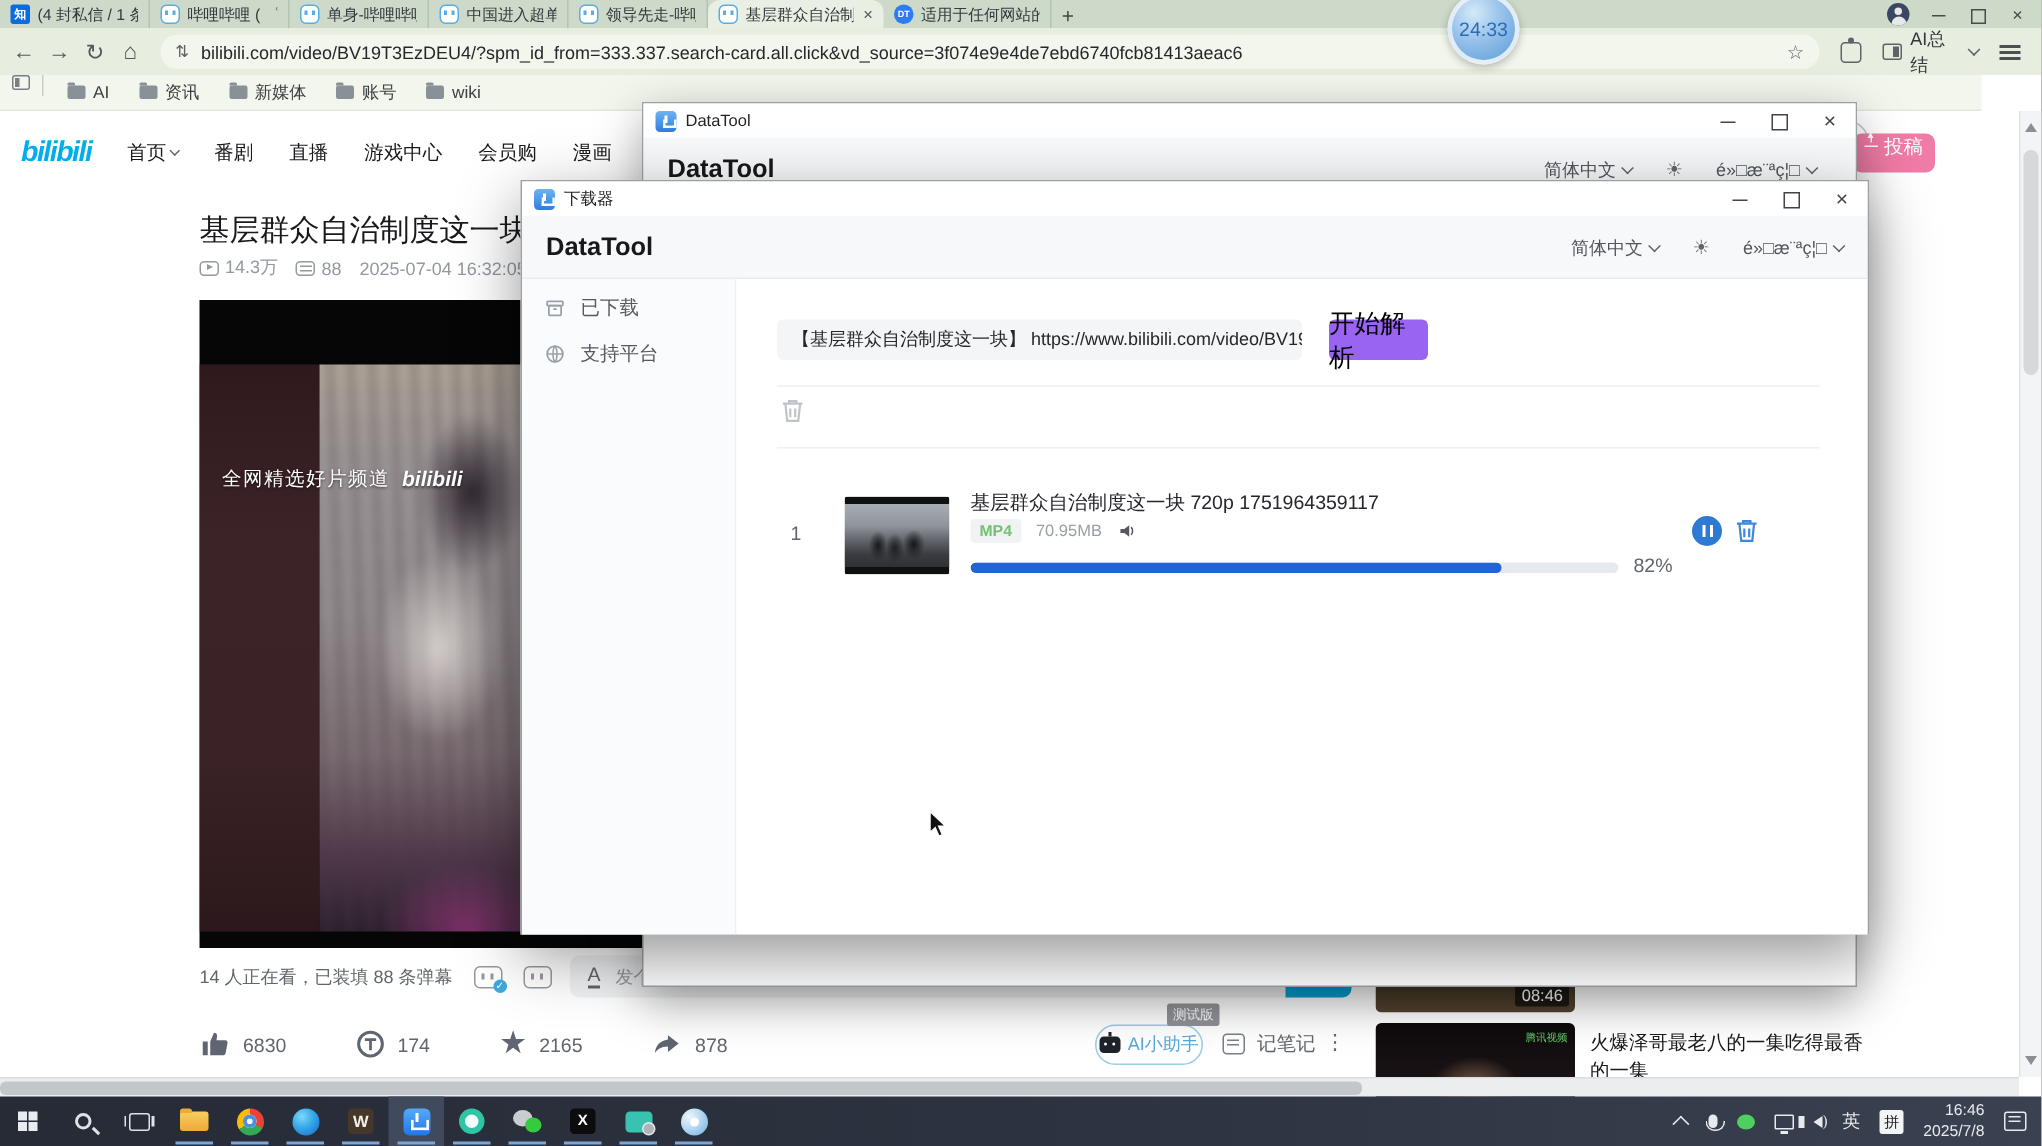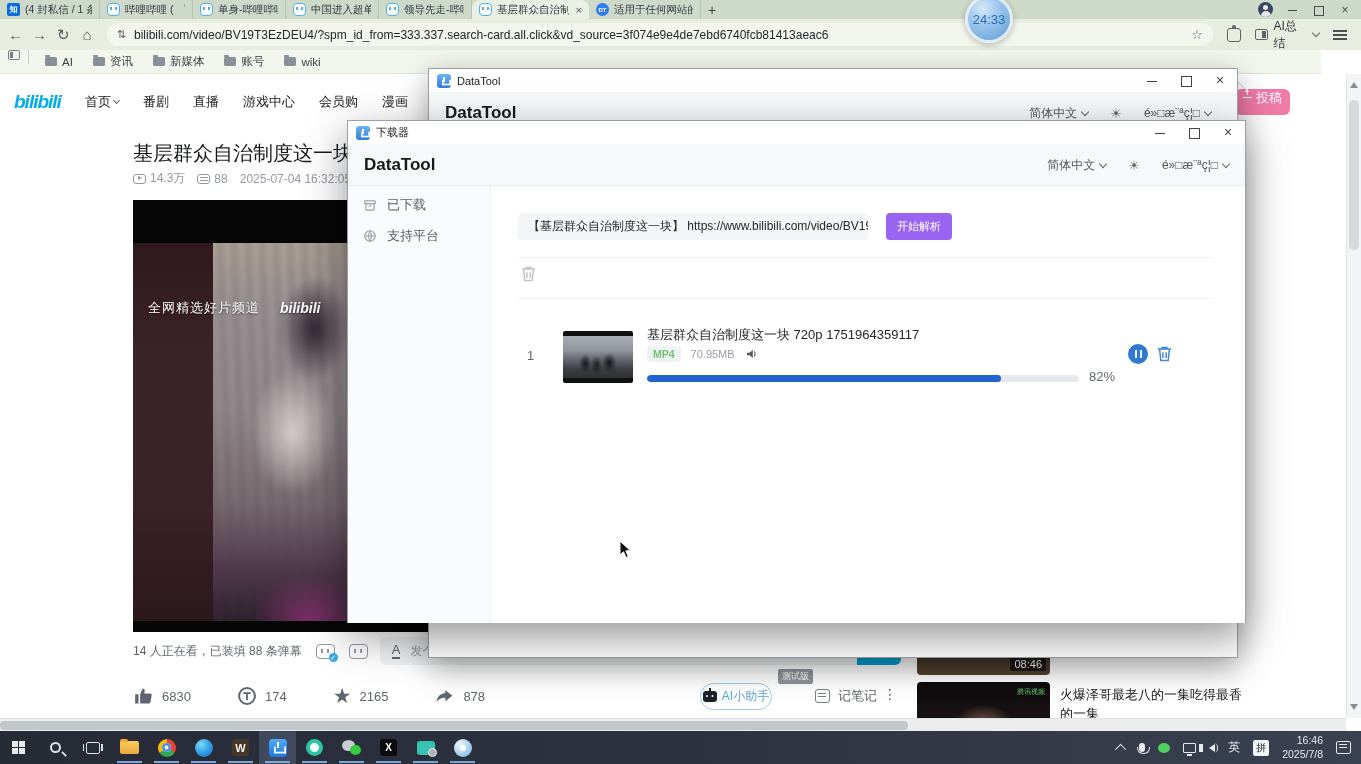--- a/index.html
+++ b/index.html
@@ -78,39 +78,39 @@
   .pcontent{position:absolute;left:0;top:43px;width:775px;height:378px;}
   .maroon{position:absolute;left:0;top:0;width:80px;height:378px;background:linear-gradient(180deg,#30191d 0%,#3b2327 30%,#3a2226 70%,#2c181c 100%);}
   .photo{position:absolute;left:80px;top:0;width:160px;height:378px;overflow:hidden;}
   .photo-inner{position:absolute;left:-10px;top:-10px;right:-10px;bottom:-10px;filter:blur(3px);
     background:
       radial-gradient(55px 80px at 62% 24%, rgba(40,30,40,.95), rgba(40,30,40,0) 65%),
       radial-gradient(60px 90px at 50% 50%, rgba(230,224,220,.8), rgba(230,224,220,0) 70%),
       radial-gradient(80px 60px at 60% 97%, rgba(200,60,160,.5), rgba(200,60,160,0) 72%),
       repeating-linear-gradient(88deg, rgba(70,62,64,.28) 0 5px, rgba(0,0,0,0) 5px 14px),
       linear-gradient(180deg,#b0a597 0%,#9b9496 18%,#928b8e 45%,#7a6c72 68%,#50374a 85%,#241a26 100%);}
-  .wmark{position:absolute;left:15px;top:56px;display:flex;align-items:center;gap:20px;color:#fff;z-index:2;}
+  .wmark{position:absolute;left:15px;top:67px;display:flex;align-items:center;gap:8px;color:#fff;z-index:2;}
   .wmark-text{font-size:13px;letter-spacing:1px;text-shadow:0 1px 2px rgba(0,0,0,.6);}
   .wmark-logo{font-size:14px;font-weight:800;font-style:italic;text-shadow:0 1px 2px rgba(0,0,0,.6);}
 
   .dmbar{left:133px;top:635px;width:775px;height:32px;display:flex;align-items:center;z-index:1;}
   .dmtext{font-size:12px;color:#61666d;white-space:nowrap;}
   .tvic{width:19px;height:15px;border:1.5px solid #9499a0;border-radius:4px;position:relative;margin-left:14px;}
   .tvic::after{content:"";position:absolute;left:4px;top:4px;width:2px;height:4px;background:#9499a0;box-shadow:6px 0 0 #9499a0;}
   .tvcheck{position:absolute;right:-4px;bottom:-4px;width:9px;height:9px;border-radius:50%;background:#3eaadf;color:#fff;font-size:7px;line-height:9px;text-align:center;}
   .dm-input{margin-left:12px;width:521px;height:28px;background:#f1f2f3;border-radius:6px;display:flex;align-items:center;padding-left:12px;gap:10px;position:relative;}
   .a-ic{font-size:13px;color:#61666d;border-bottom:2px solid #61666d;line-height:14px;}
   .dm-ph{font-size:12px;color:#9499a0;}
   .send-btn{position:absolute;right:0;top:0;width:44px;height:28px;background:#00a1d6;border-radius:0 6px 6px 0;}
 
   .actrow{left:133px;top:678px;width:775px;height:36px;display:flex;align-items:center;z-index:1;color:#61666d;}
   .act{display:flex;align-items:center;gap:8px;margin-right:46px;font-size:13px;}
   .act svg{display:block;}
   .starglyph{font-size:21px;color:#5f6671;line-height:20px;}
-  .ai-pill{position:absolute;left:567px;top:5px;width:72px;height:27px;border:1px solid #9cccе8;border:1px solid #9ccce8;border-radius:15px;display:flex;align-items:center;justify-content:center;gap:5px;}
+  .ai-pill{position:absolute;left:597px;top:5px;width:72px;height:27px;border:1px solid #9cccе8;border:1px solid #9ccce8;border-radius:15px;display:flex;align-items:center;justify-content:center;gap:5px;}
   .robot{width:14px;height:11px;background:#1f2329;border-radius:3px;position:relative;}
   .robot::before{content:"";position:absolute;left:3px;top:3.5px;width:2.5px;height:2.5px;border-radius:50%;background:#fff;box-shadow:5.5px 0 0 #fff;}
   .robot::after{content:"";position:absolute;left:6px;top:-3px;width:2px;height:3px;background:#1f2329;}
   .ai-lbl{font-size:12px;color:#5ba7d9;}
   .beta{position:absolute;left:645px;top:-9px;background:#909399;color:#fff;font-size:9px;padding:1px 4px;border-radius:2px;}
   .note-ic{width:15px;height:14px;border:1.5px solid #7a7f87;border-radius:3px;position:relative;}
   .note-ic::after{content:"";position:absolute;left:2px;top:3px;width:8px;height:1.3px;background:#7a7f87;box-shadow:0 3px 0 #7a7f87;}
   .dots3{font-size:14px;color:#61666d;letter-spacing:0;line-height:6px;}
 
   .rec-thumb1{left:917px;top:560px;width:133px;height:115px;border-radius:4px;z-index:1;
@@ -155,21 +155,21 @@
   .sun{font-size:13px;color:#666;}
   .backwin .headright{right:26px;}
 
   .fw-body{display:flex;height:437px;}
   .fw-side{width:143px;background:#fafbfc;border-right:1px solid #f0f0f2;padding-top:3px;}
   .side-item{height:30px;display:flex;align-items:center;gap:10px;padding-left:15px;font-size:13px;color:#565b62;margin:1px 0;}
   .side-item.active{background:#edf1f9;color:#3d63c9;}
   .side-item svg{display:block;}
   .fw-main{position:relative;flex:1;background:#fff;}
   .url-input{position:absolute;left:27px;top:27px;width:350px;height:27px;background:#f4f5f7;border-radius:4px;font-size:12px;color:#26262c;line-height:27px;padding:0 10px;white-space:nowrap;overflow:hidden;}
-  .parse-btn{position:absolute;left:395px;top:27px;width:66px;height:27px;background:#9a64f2;border-radius:4px;color:#ffffff;font-size:11px;display:flex;align-items:center;justify-content:center;}
+  .parse-btn{position:absolute;left:395px;top:27px;width:66px;height:27px;background:#9a64f2;border-radius:4px;color:#000000;font-size:17px;display:flex;align-items:center;justify-content:center;}
   .fw-div{position:absolute;left:27px;width:695px;height:1px;background:#f0f0f2;}
   .item-index{position:absolute;left:36px;top:162px;font-size:13px;color:#61666d;}
   .item-thumb{position:absolute;left:72px;top:145px;width:70px;height:52px;border-radius:2px;overflow:hidden;border-top:5px solid #101010;border-bottom:5px solid #101010;
     background:
       radial-gradient(10px 16px at 32% 66%, #17181c, rgba(0,0,0,0) 62%),
       radial-gradient(10px 16px at 48% 70%, #1d1e22, rgba(0,0,0,0) 62%),
       radial-gradient(12px 16px at 66% 64%, #15161a, rgba(0,0,0,0) 62%),
       linear-gradient(180deg,#a8adb3 0%,#8f949a 35%,#5d6066 60%,#3a3c40 80%,#2e3034 100%);}
   .item-title{position:absolute;left:156px;top:140px;font-size:13px;color:#26262c;white-space:nowrap;}
   .badge-row{position:absolute;left:156px;top:160px;display:flex;align-items:center;gap:10px;}

